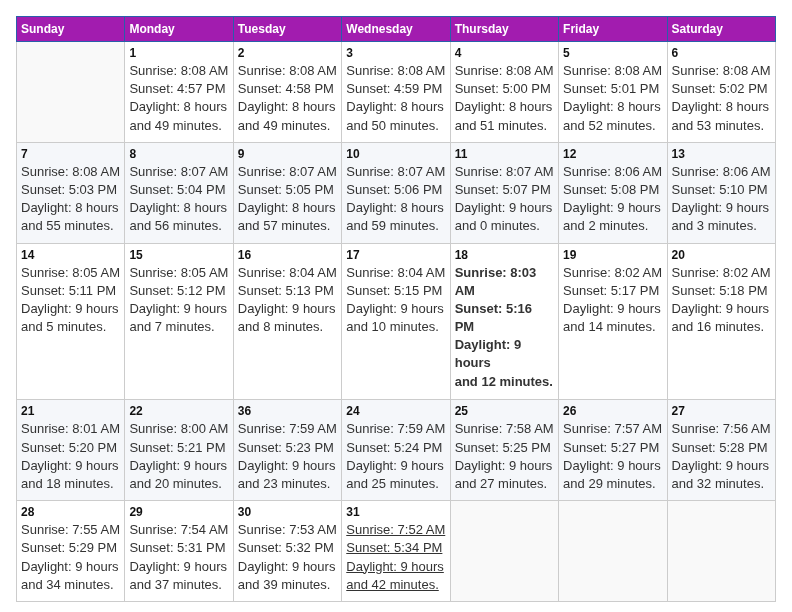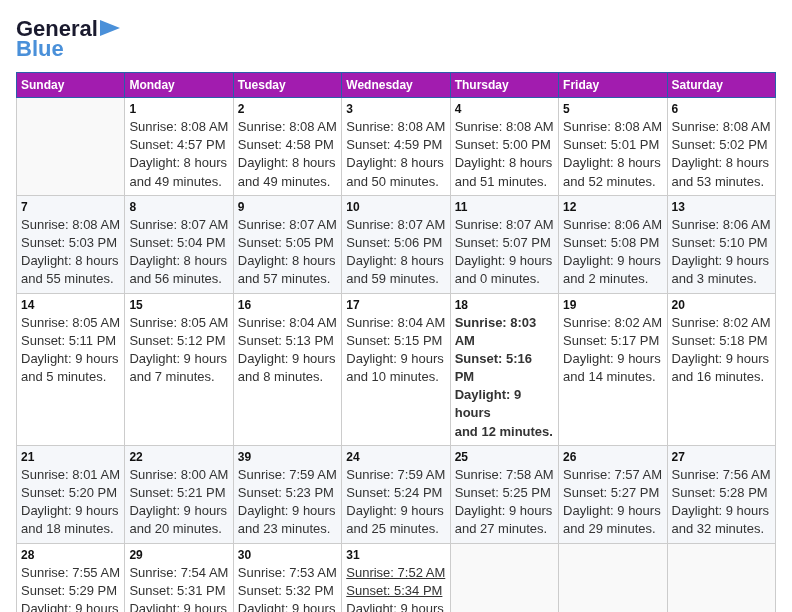--- a/index.html
+++ b/index.html
@@ -82,35 +82,20 @@
       background: #f9f9f9 !important;
     }
     .last-row td {
       height: 75px;
     }
   </style>
 </head>
 <body>
 
 <div class="page">
-  <div class="header">
-    <div class="logo">
-      <div style="display:flex;align-items:center;">
-        <span style="font-size:22px;font-weight:bold;color:#1a1a2e;">General</span>
-        <svg width="22" height="20" viewBox="0 0 22 20" style="margin-left:2px;margin-top:-2px;">
-          <polygon points="0,2 0,18 20,10" fill="#4a90d9"></polygon>
-        </svg>
-      </div>
-      <span style="font-size:22px;font-weight:bold;color:#4a90d9;margin-top:-6px;margin-left:0;">Blue</span>
-    </div>
-    <div class="title-block">
-      <div class="month-title"></div>
-      <div class="location-title"></div>
-    </div>
-  </div>
 
   <table class="calendar">
     <thead>
       <tr>
       <th>Sunday</th>
           <th>Monday</th>
           <th>Tuesday</th>
           <th>Wednesday</th>
           <th>Thursday</th>
           <th>Friday</th>
@@ -207,21 +192,21 @@
         </tr>
         <tr>
           <td><span class="day-num">21</span><span class="day-info" style="white-space: pre-line;">Sunrise: 8:01 AM
 Sunset: 5:20 PM
 Daylight: 9 hours
 and 18 minutes.</span></td>
           <td><span class="day-num">22</span><span class="day-info" style="white-space: pre-line;">Sunrise: 8:00 AM
 Sunset: 5:21 PM
 Daylight: 9 hours
 and 20 minutes.</span></td>
-          <td><span class="day-num">39</span><span class="day-info" style="white-space: pre-line;">Sunrise: 7:59 AM
+          <td><span class="day-num">36</span><span class="day-info" style="white-space: pre-line;">Sunrise: 7:59 AM
 Sunset: 5:23 PM
 Daylight: 9 hours
 and 23 minutes.</span></td>
           <td><span class="day-num">24</span><span class="day-info" style="white-space: pre-line;">Sunrise: 7:59 AM
 Sunset: 5:24 PM
 Daylight: 9 hours
 and 25 minutes.</span></td>
           <td><span class="day-num">25</span><span class="day-info" style="white-space: pre-line;">Sunrise: 7:58 AM
 Sunset: 5:25 PM
 Daylight: 9 hours

